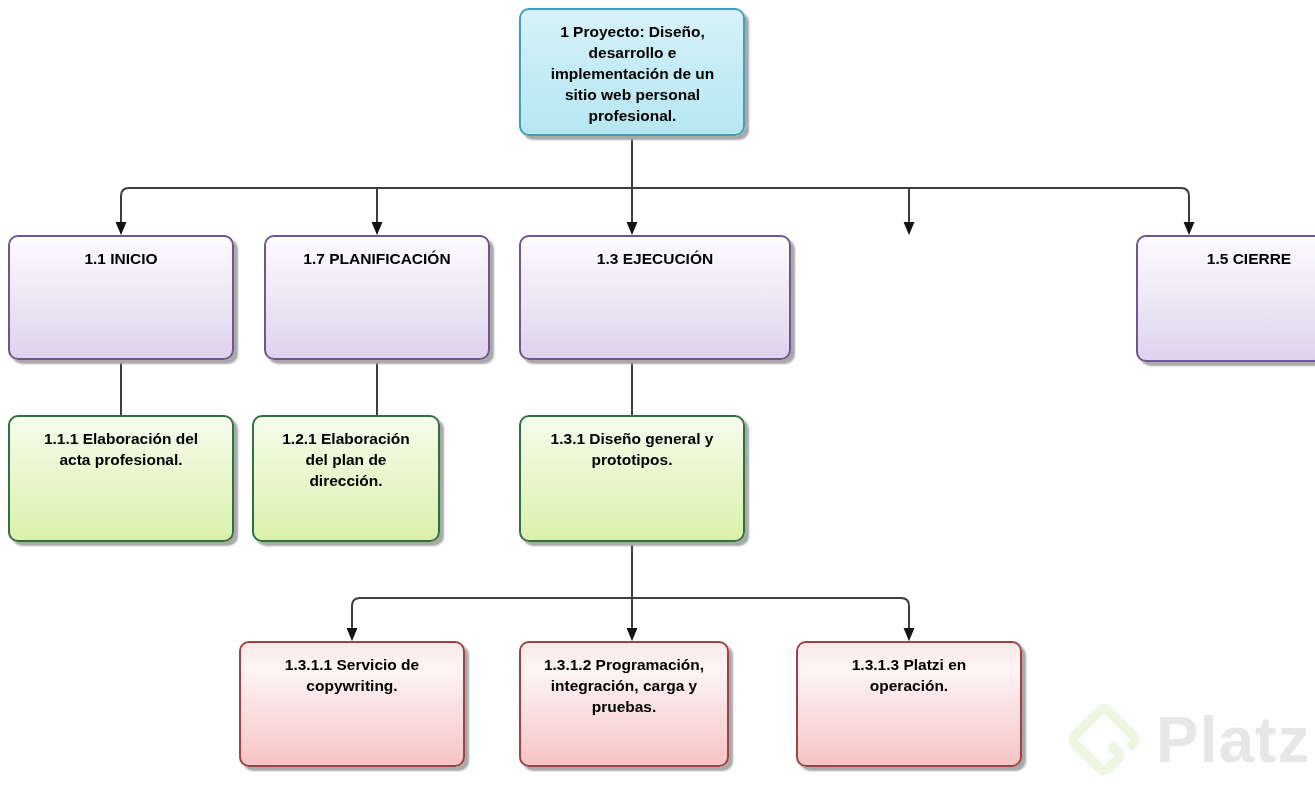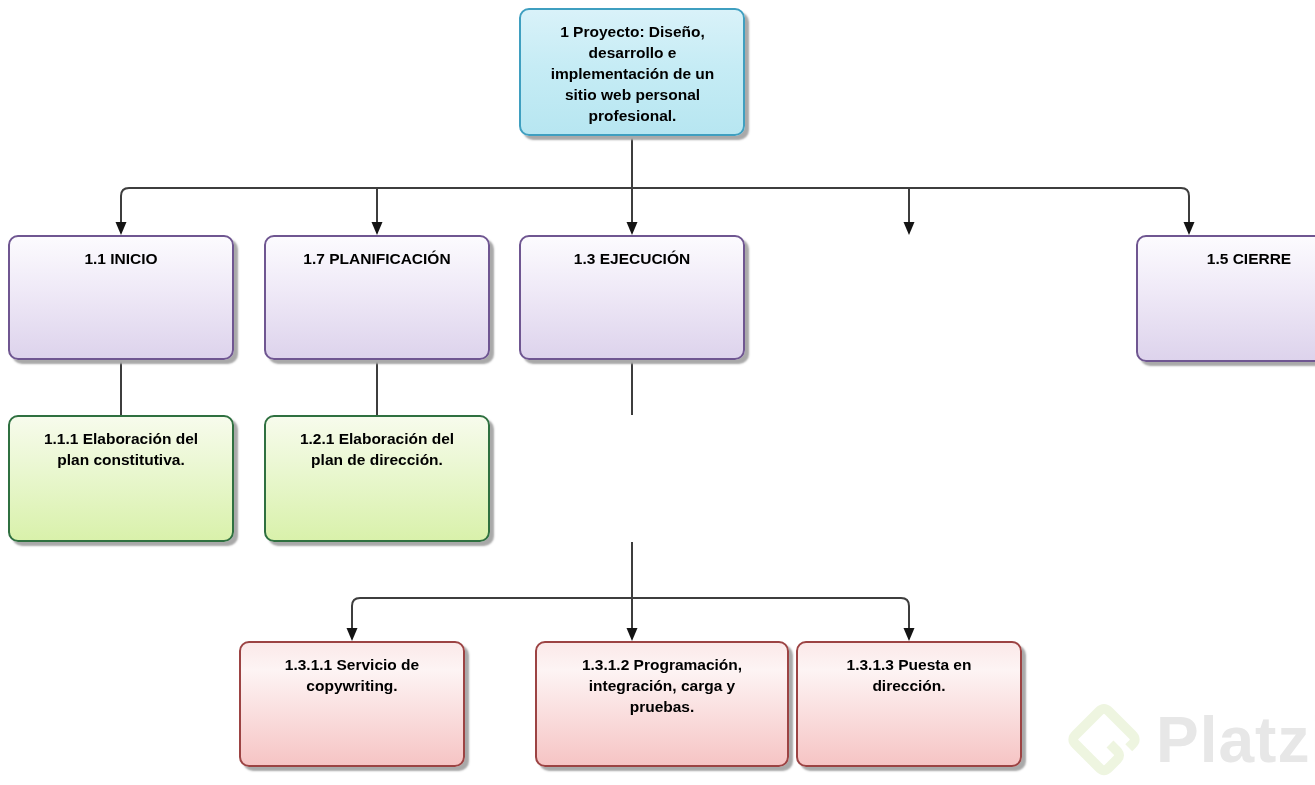--- a/index.html
+++ b/index.html
@@ -90,29 +90,30 @@
       <polygon points="346.5,628 357.5,628 352,641"></polygon>
       <polygon points="626.5,628 637.5,628 632,641"></polygon>
       <polygon points="903.5,628 914.5,628 909,641"></polygon>
     </g>
   </svg>
 
   <div class="node lvl-project" style="left:519px;top:8px;width:226px;height:128px">1 Proyecto: Diseño, desarrollo e implementación de un sitio web personal profesional.</div>
 
   <div class="node lvl-phase" style="left:8px;top:235px;width:226px;height:125px">1.1 INICIO</div>
   <div class="node lvl-phase" style="left:264px;top:235px;width:226px;height:125px">1.7 PLANIFICACIÓN</div>
-  <div class="node lvl-phase" style="left:519px;top:235px;width:226px;height:125px">1.3 EJECUCIÓN</div>
+  <div class="node lvl-phase" style="left:519px;top:235px;width:272px;height:125px">1.3 EJECUCIÓN</div>
   <div class="node lvl-phase" style="left:1136px;top:235px;width:226px;height:127px">1.5 CIERRE</div>
 
-  <div class="node lvl-deliverable" style="left:8px;top:415px;width:226px;height:127px">1.1.1 Elaboración del plan constitutiva.</div>
-  <div class="node lvl-deliverable" style="left:264px;top:415px;width:226px;height:127px">1.2.1 Elaboración del plan de dirección.</div>
+  <div class="node lvl-deliverable" style="left:8px;top:415px;width:226px;height:127px">1.1.1 Elaboración del acta profesional.</div>
+  <div class="node lvl-deliverable" style="left:252px;top:415px;width:188px;height:127px">1.2.1 Elaboración del plan de dirección.</div>
+  <div class="node lvl-deliverable" style="left:519px;top:415px;width:226px;height:127px">1.3.1 Diseño general y prototipos.</div>
 
   <div class="node lvl-work" style="left:239px;top:641px;width:226px;height:126px">1.3.1.1 Servicio de copywriting.</div>
-  <div class="node lvl-work" style="left:535px;top:641px;width:254px;height:126px">1.3.1.2 Programación, integración, carga y pruebas.</div>
-  <div class="node lvl-work" style="left:796px;top:641px;width:226px;height:126px">1.3.1.3 Puesta en dirección.</div>
+  <div class="node lvl-work" style="left:519px;top:641px;width:210px;height:126px">1.3.1.2 Programación, integración, carga y pruebas.</div>
+  <div class="node lvl-work" style="left:796px;top:641px;width:226px;height:126px">1.3.1.3 Platzi en operación.</div>
 
   <div class="watermark">
     <svg class="watermark-logo" viewBox="0 0 100 112">
       <path d="M58 64 L68 74 Q72 79 68 84 L56 96 Q50 102 44 96 L12 64 Q6 58 12 52 L44 20 Q50 14 56 20 L88 52 Q94 58 88 64 L83 69" fill="none" stroke="#eef5e0" stroke-width="13" stroke-linejoin="round" stroke-linecap="butt"></path>
     </svg>
     <div class="watermark-text">Platzi</div>
   </div>
 
 </div>
 

